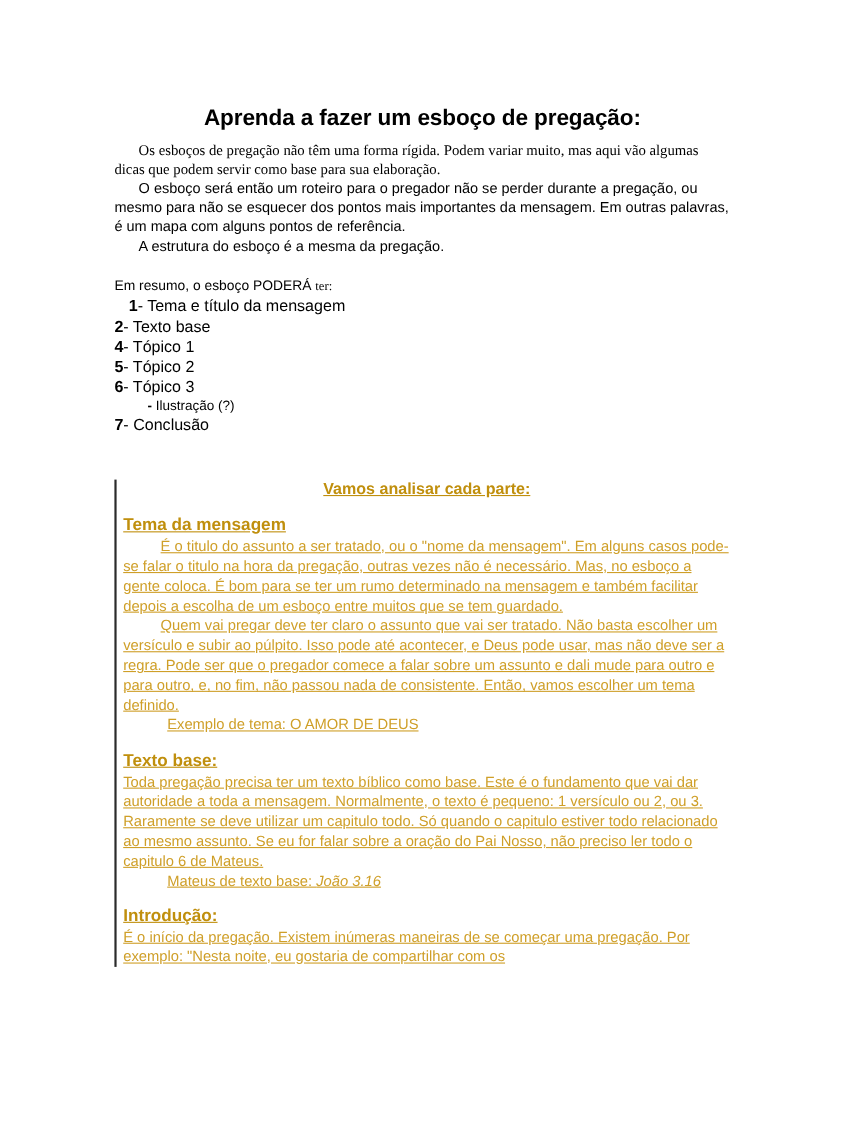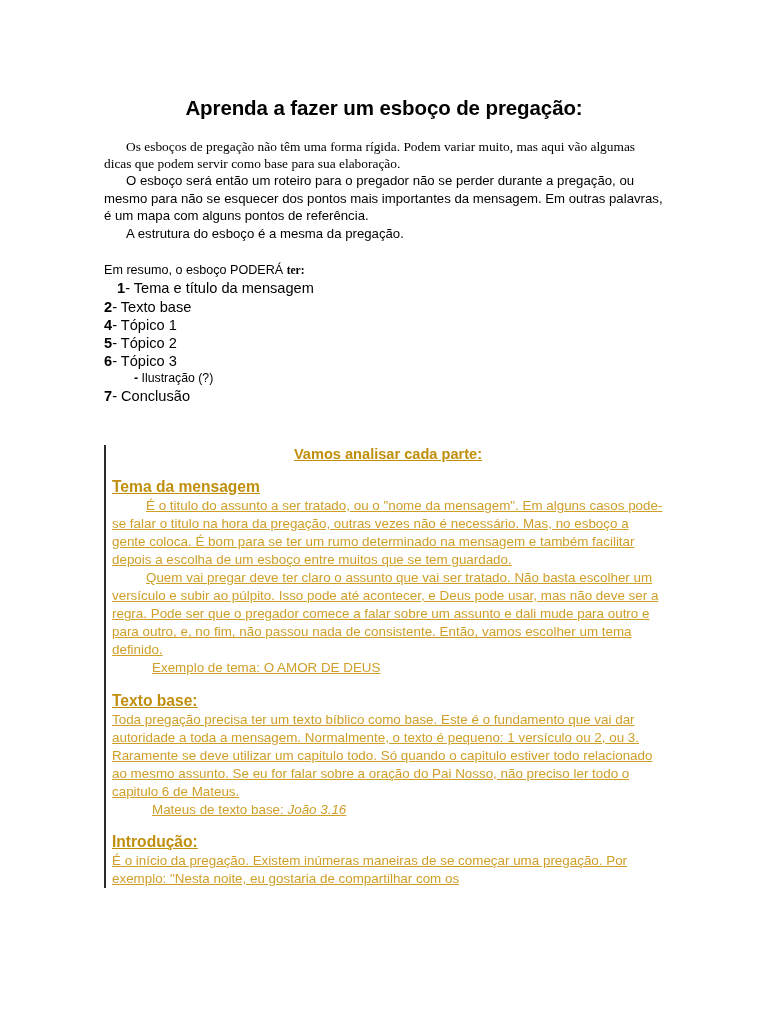--- a/index.html
+++ b/index.html
@@ -40,21 +40,21 @@
     line-height: 24px;
     text-align: center;
     margin: 0;
     padding-top: 96px;
     letter-spacing: -0.1px;
     color: #000000;
   }
 
   
   .intro-block {
-    margin-top: 19px;
+    margin-top: 9px;
   }
   .p-serif {
     font-family: "Liberation Serif", serif;
     font-size: 13.4px;
     line-height: 16.5px;
     margin: 0;
     text-align: left;
     text-indent: 22px;
   }
   .p-sans {
@@ -69,21 +69,20 @@
   
   .summary-lead {
     margin-top: 20px;
     font-family: "Liberation Sans", sans-serif;
     font-size: 12.6px;
     line-height: 17px;
   }
   .summary-lead .tail {
     font-family: "Liberation Serif", serif;
     font-size: 11.5px;
-    font-weight: bold;
   }
 
   
   .outline-list {
     list-style: none;
     margin: 0;
     padding: 0;
     font-family: "Liberation Sans", sans-serif;
     font-size: 14.6px;
     line-height: 18.2px;

